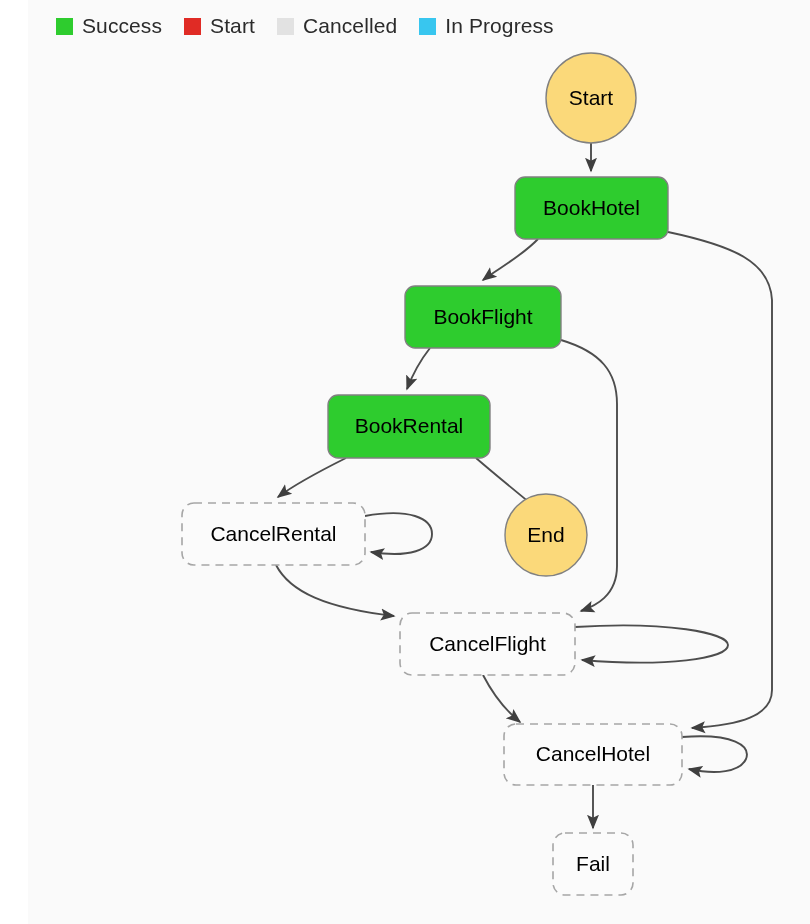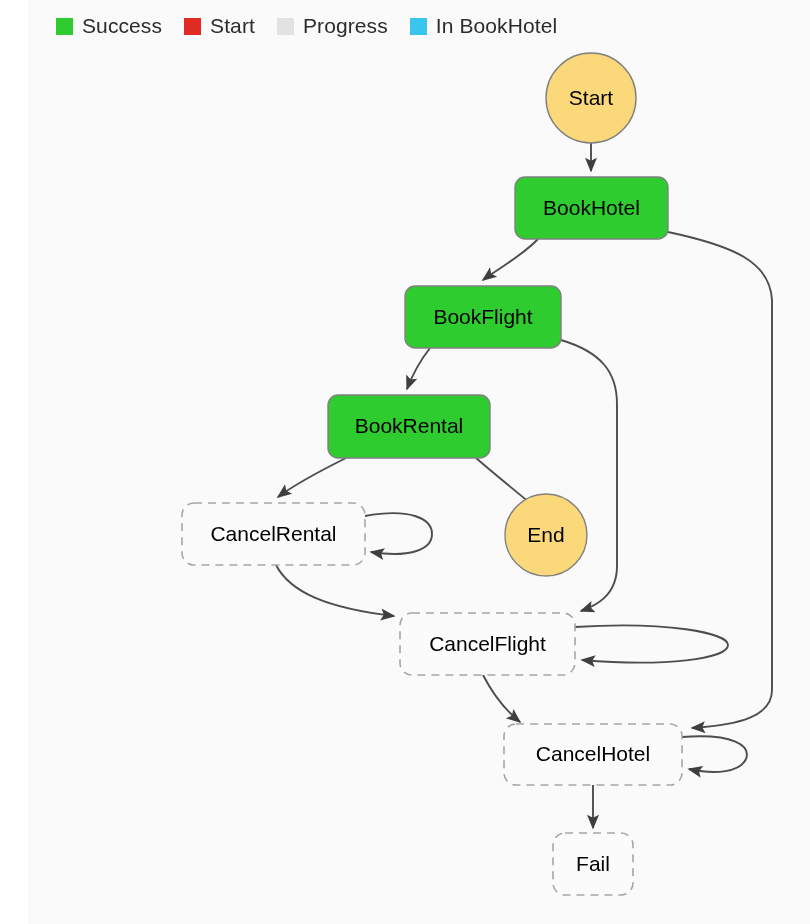--- a/index.html
+++ b/index.html
@@ -94,26 +94,26 @@
       <span class="legend-label">Success</span>
     </div>
 
     <div class="legend-item">
       <span class="legend-swatch" style="background: rgb(224, 43, 37);"></span>
       <span class="legend-label">Start</span>
     </div>
 
     <div class="legend-item">
       <span class="legend-swatch" style="background: rgb(226, 226, 226);"></span>
-      <span class="legend-label">Progress</span>
+      <span class="legend-label">Cancelled</span>
     </div>
 
     <div class="legend-item">
       <span class="legend-swatch" style="background: rgb(56, 198, 239);"></span>
-      <span class="legend-label">In BookHotel</span>
+      <span class="legend-label">In Progress</span>
     </div>
 
   </div>
 
   <svg id="graph" viewBox="0 0 810 924">
     <defs>
       <marker id="arrow" viewBox="0 0 12 10" refX="10.2" refY="5" markerWidth="8.2" markerHeight="7.2" orient="auto-start-reverse">
         <path d="M 0 0.4 L 11.4 5 L 0 9.6 L 2.3 5 Z" fill="#3f3f3f"></path>
       </marker>
     </defs>

